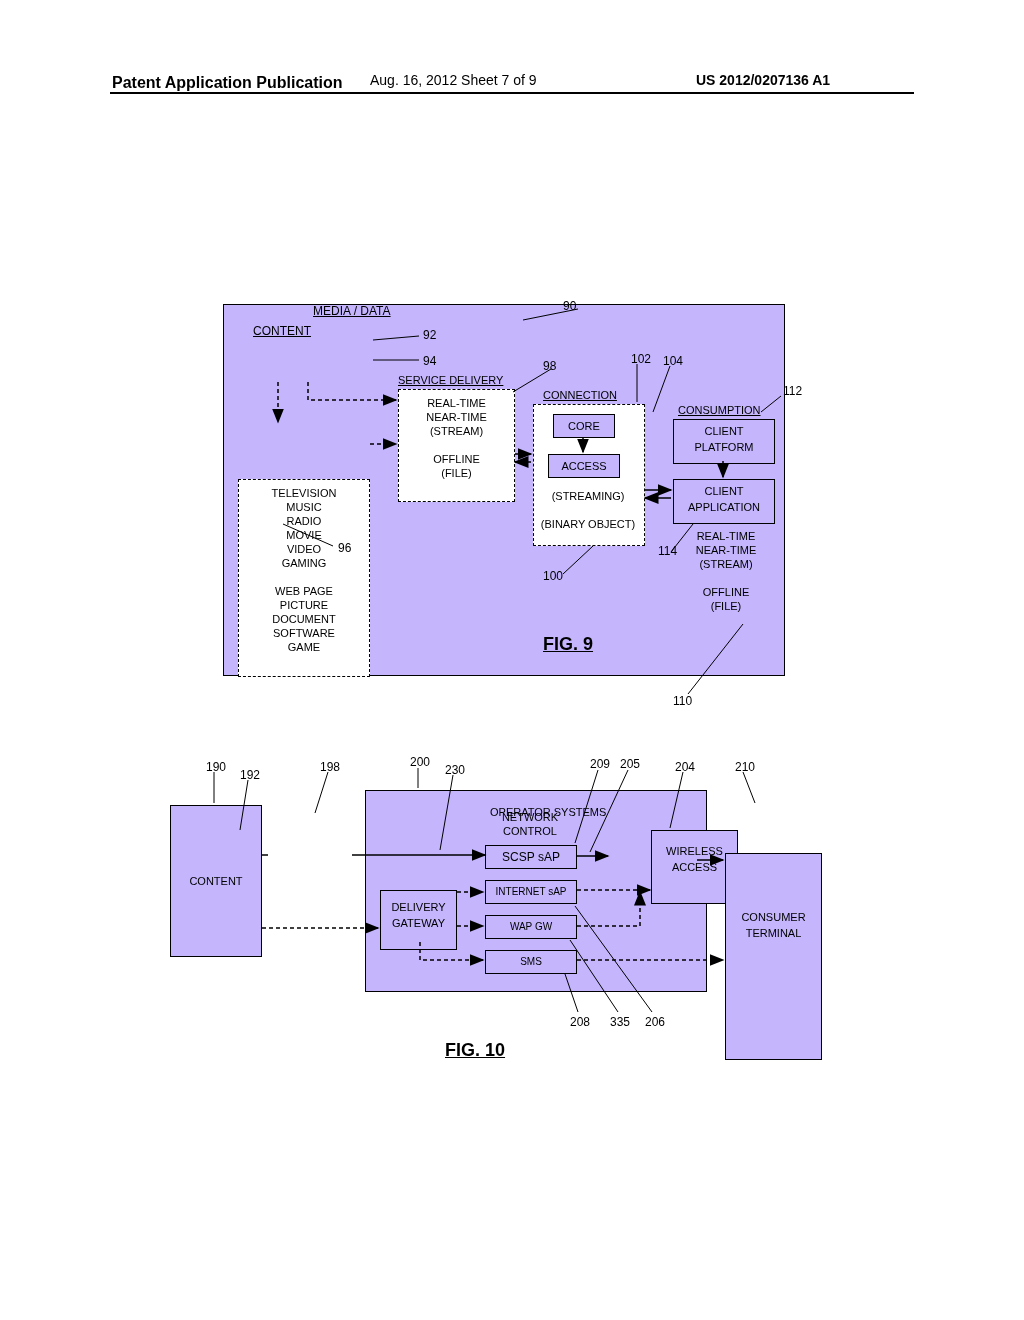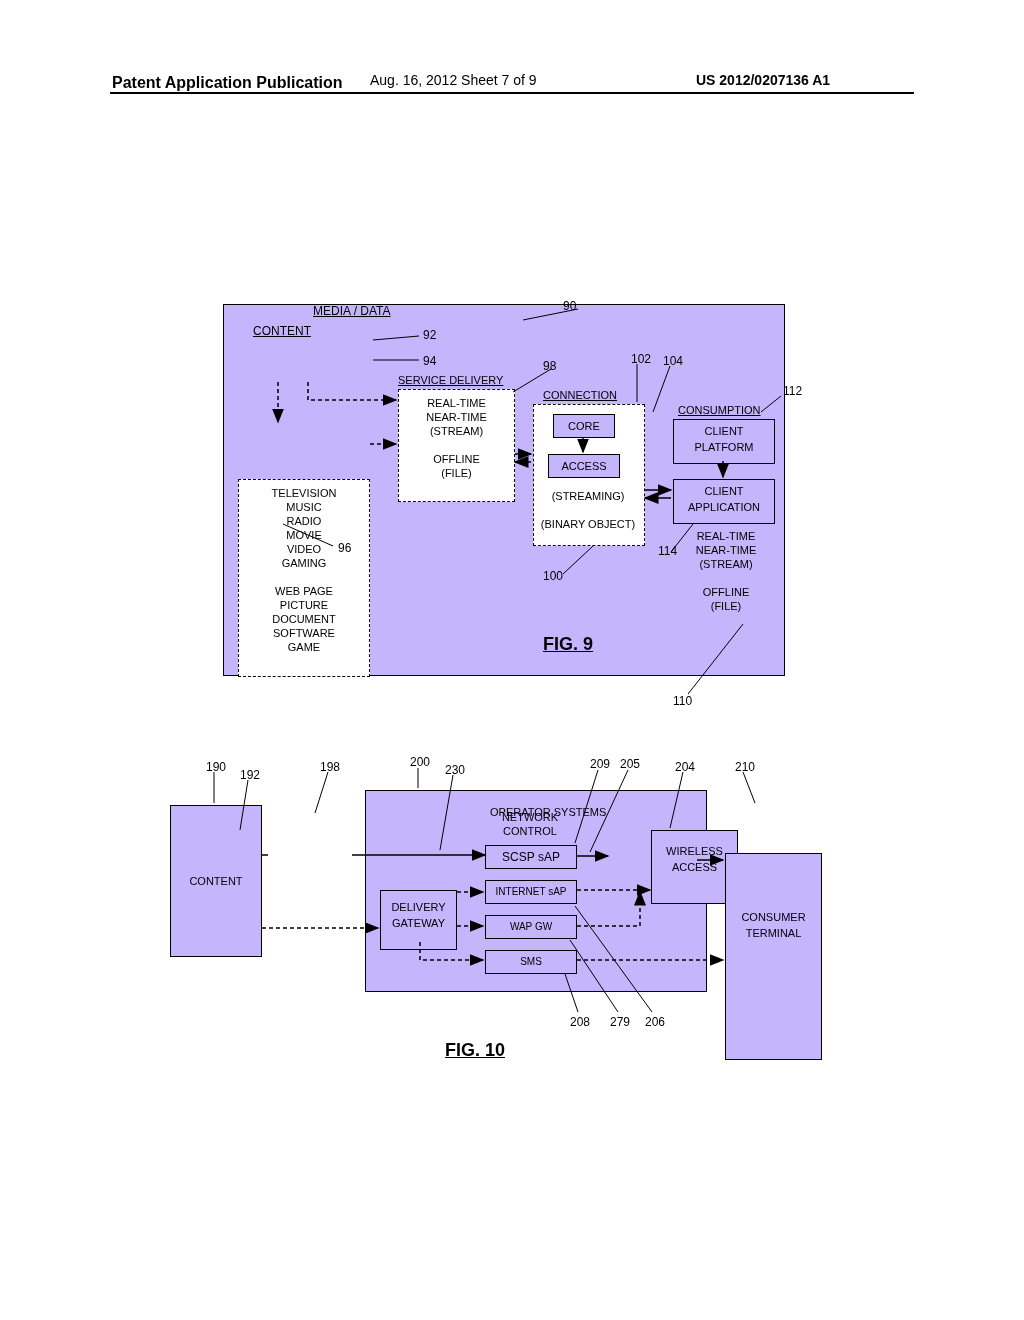--- a/index.html
+++ b/index.html
@@ -203,21 +203,21 @@
     <div class="box" style="left:315px; top:155px; width:90px; height:22px; line-height:22px; font-size:10px;"><span>WAP GW</span></div>
     <div class="box" style="left:315px; top:190px; width:90px; height:22px; line-height:22px; font-size:10px;"><span>SMS</span></div>
 
     <div class="box" style="left:440px; top:70px; width:85px; height:60px; line-height:16px; padding-top:12px;margin-left:41px;"><span>WIRELESS
 ACCESS</span></div>
 
     <div class="box" style="left:555px; top:45px; width:95px; height:150px; line-height:16px; padding-top:55px;margin-top:48px;"><span>CONSUMER
 TERMINAL</span></div>
 
     <div class="ref" style="left:400px; top:255px;">208</div>
-    <div class="ref" style="left:440px; top:255px;">279</div>
+    <div class="ref" style="left:440px; top:255px;">335</div>
     <div class="ref" style="left:475px; top:255px;">206</div>
 
     <div class="lbl ul" style="left:275px; top:280px; font-size:18px; font-weight:bold;">FIG. 10</div>
 
     <svg class="arrows" width="680" height="330">
       <defs>
         <marker id="ah10" markerWidth="10" markerHeight="8" refX="9" refY="4" orient="auto">
           <path d="M0,0 L10,4 L0,8 z" fill="#000"></path>
         </marker>
       </defs>

